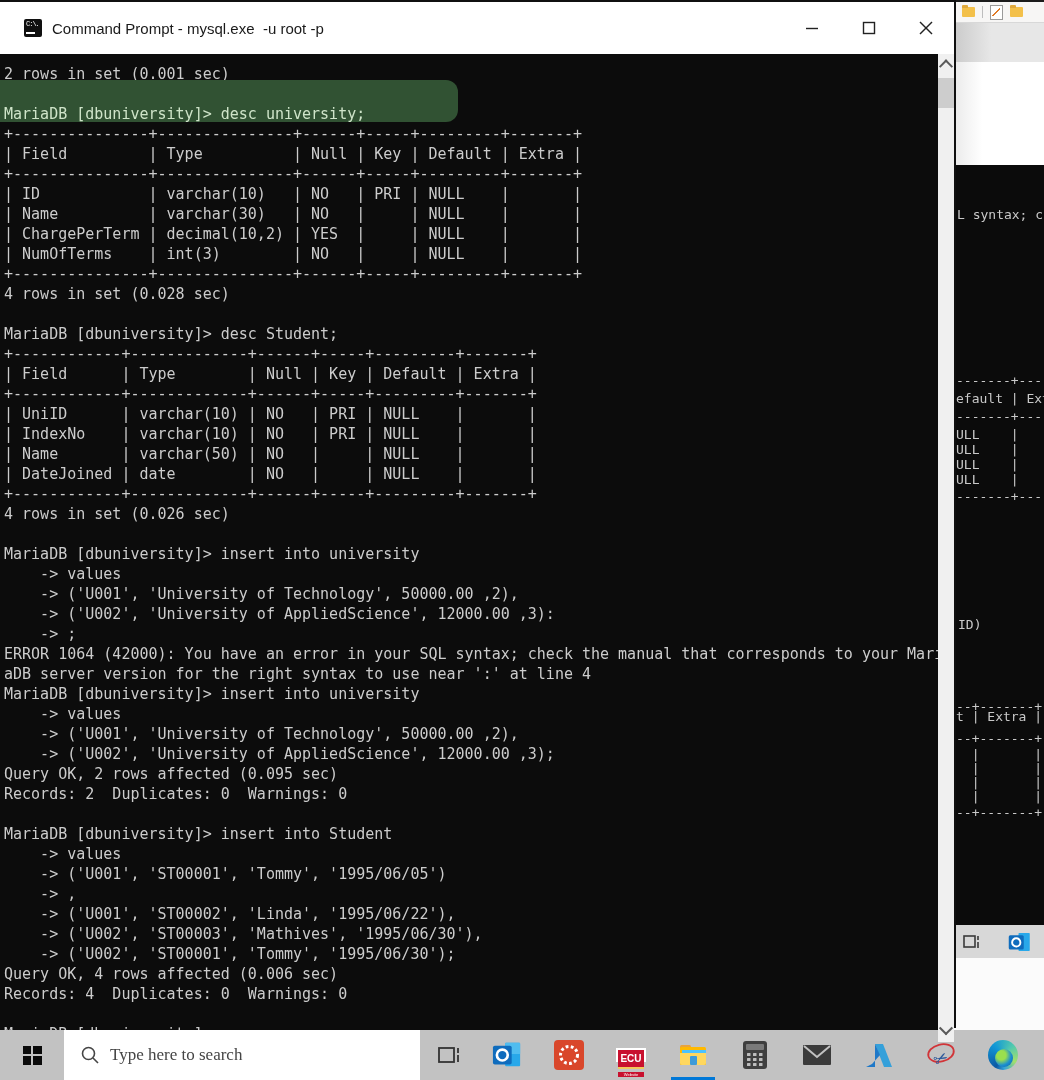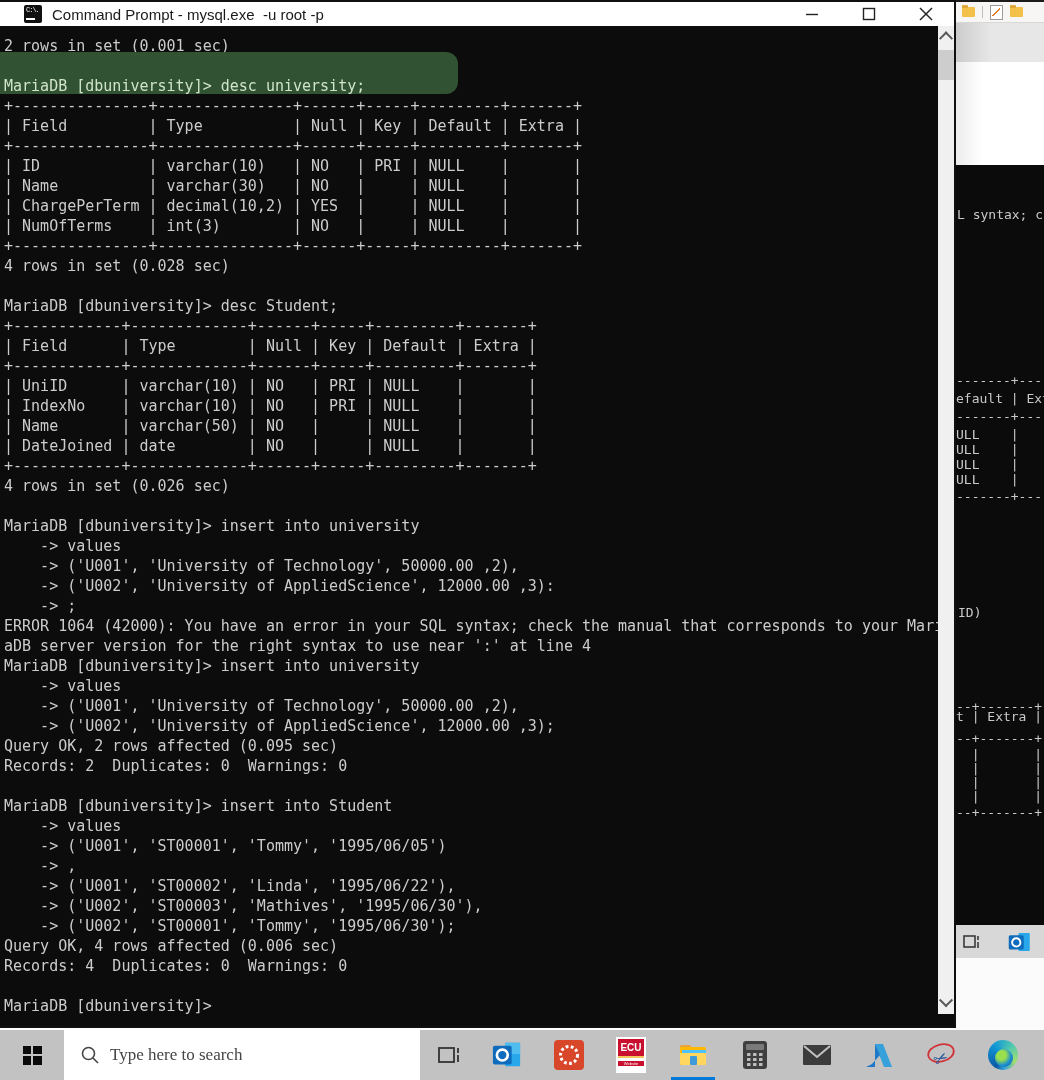--- a/index.html
+++ b/index.html
@@ -24,21 +24,21 @@
   .bd-console{position:absolute;left:0;top:165px;width:100%;height:760px;background:#0b0b0b;overflow:hidden;}
   .frag{position:absolute;left:0;font-family:"DejaVu Sans Mono","Liberation Mono",monospace;
     font-size:13px;line-height:14px;color:#c9c9c9;white-space:pre;}
   .bd-taskstrip{position:absolute;left:0;top:925px;width:100%;height:33px;background:#d8d8d8;}
   .bd-bottomwhite{position:absolute;left:0;top:958px;width:100%;height:72px;background:#fbfbfb;}
 
   
   .cmd-window{position:absolute;left:0;top:0;width:956px;height:1028px;box-sizing:border-box;
     border-top:2px solid #101010;border-right:2px solid #101010;border-bottom:2px solid #101010;
     background:#0c0c0c;}
-  .titlebar{height:24px;background:#ffffff;display:flex;align-items:center;}
+  .titlebar{height:52px;background:#ffffff;display:flex;align-items:center;}
   .cmd-icon{width:18px;height:18px;margin-left:24px;background:#101010;border-radius:2px;
     position:relative;flex:none;}
   .cmd-icon:before{content:"C:\\.";position:absolute;left:2px;top:1px;color:#ffffff;
     font-family:"Liberation Mono",monospace;font-size:7px;letter-spacing:-1px;}
   .cmd-icon:after{content:"";position:absolute;left:2px;bottom:3px;width:9px;height:2px;background:#ffffff;}
   .title-text{margin-left:10px;font-size:15px;color:#1a1a1a;white-space:pre;}
   .win-controls{margin-left:auto;display:flex;height:100%;}
   .win-btn{width:57px;height:100%;display:flex;align-items:center;justify-content:center;}
 
   .console{position:relative;height:988px;background:#0c0c0c;overflow:hidden;
@@ -72,21 +72,21 @@
     position:relative;flex:none;}
   .active-underline{position:absolute;left:9px;bottom:0;width:44px;height:3px;background:#0078d7;}
 
   
   .icon30{width:30px;height:30px;}
   .edge-circle{width:30px;height:30px;border-radius:50%;
     background:conic-gradient(from 210deg,#0c59a4,#1298d6 30%,#53c9ae 55%,#a3e06b 75%,#35a3d8 90%,#0c59a4);
     position:relative;overflow:hidden;}
   .edge-circle:before{content:"";position:absolute;left:7px;top:9px;width:18px;height:18px;border-radius:50%;
     background:radial-gradient(circle at 35% 35%,#9adf4e 0 28%,#1b8fd0 60%,#0c59a4 100%);}
-  .ecu-badge{width:30px;height:36px;background:#ffffff;position:relative;font-family:"Liberation Sans",sans-serif;}
+  .ecu-badge{width:30px;height:14px;background:#ffffff;position:relative;font-family:"Liberation Sans",sans-serif;}
   .ecu-top{position:absolute;left:2px;top:2px;width:26px;height:19px;background:#c8102e;
     color:#ffffff;font-weight:bold;font-size:10px;display:flex;align-items:center;justify-content:center;
     border-bottom:2px solid #f2c75c;box-sizing:border-box;}
   .ecu-bottom{position:absolute;left:2px;top:24px;width:26px;height:5px;background:#c8102e;
     color:#ffffff;font-size:4px;display:flex;align-items:center;justify-content:center;}
 </style>
 </head>
 <body>
 
 <div class="backdrop">
@@ -103,21 +103,21 @@
   <div class="bd-console">
     <span class="frag" style="left:1px;top:43px">L syntax; che</span>
     <span class="frag" style="top:209px">-------+-----</span>
     <span class="frag" style="top:227px">efault | Extr</span>
     <span class="frag" style="top:245px">-------+-----</span>
     <span class="frag" style="top:263px">ULL    |</span>
     <span class="frag" style="top:278px">ULL    |</span>
     <span class="frag" style="top:293px">ULL    |</span>
     <span class="frag" style="top:308px">ULL    |</span>
     <span class="frag" style="top:325px">-------+-----</span>
-    <span class="frag" style="left:2px;top:441px">ID)</span>
+    <span class="frag" style="left:2px;top:453px">ID)</span>
     <span class="frag" style="top:535px">--+-------+</span>
     <span class="frag" style="top:545px">t | Extra |</span>
     <span class="frag" style="top:567px">--+-------+</span>
     <span class="frag" style="top:583px">  |       |</span>
     <span class="frag" style="top:597px">  |       |</span>
     <span class="frag" style="top:611px">  |       |</span>
     <span class="frag" style="top:625px">  |       |</span>
     <span class="frag" style="top:641px">--+-------+</span>
   </div>
 

